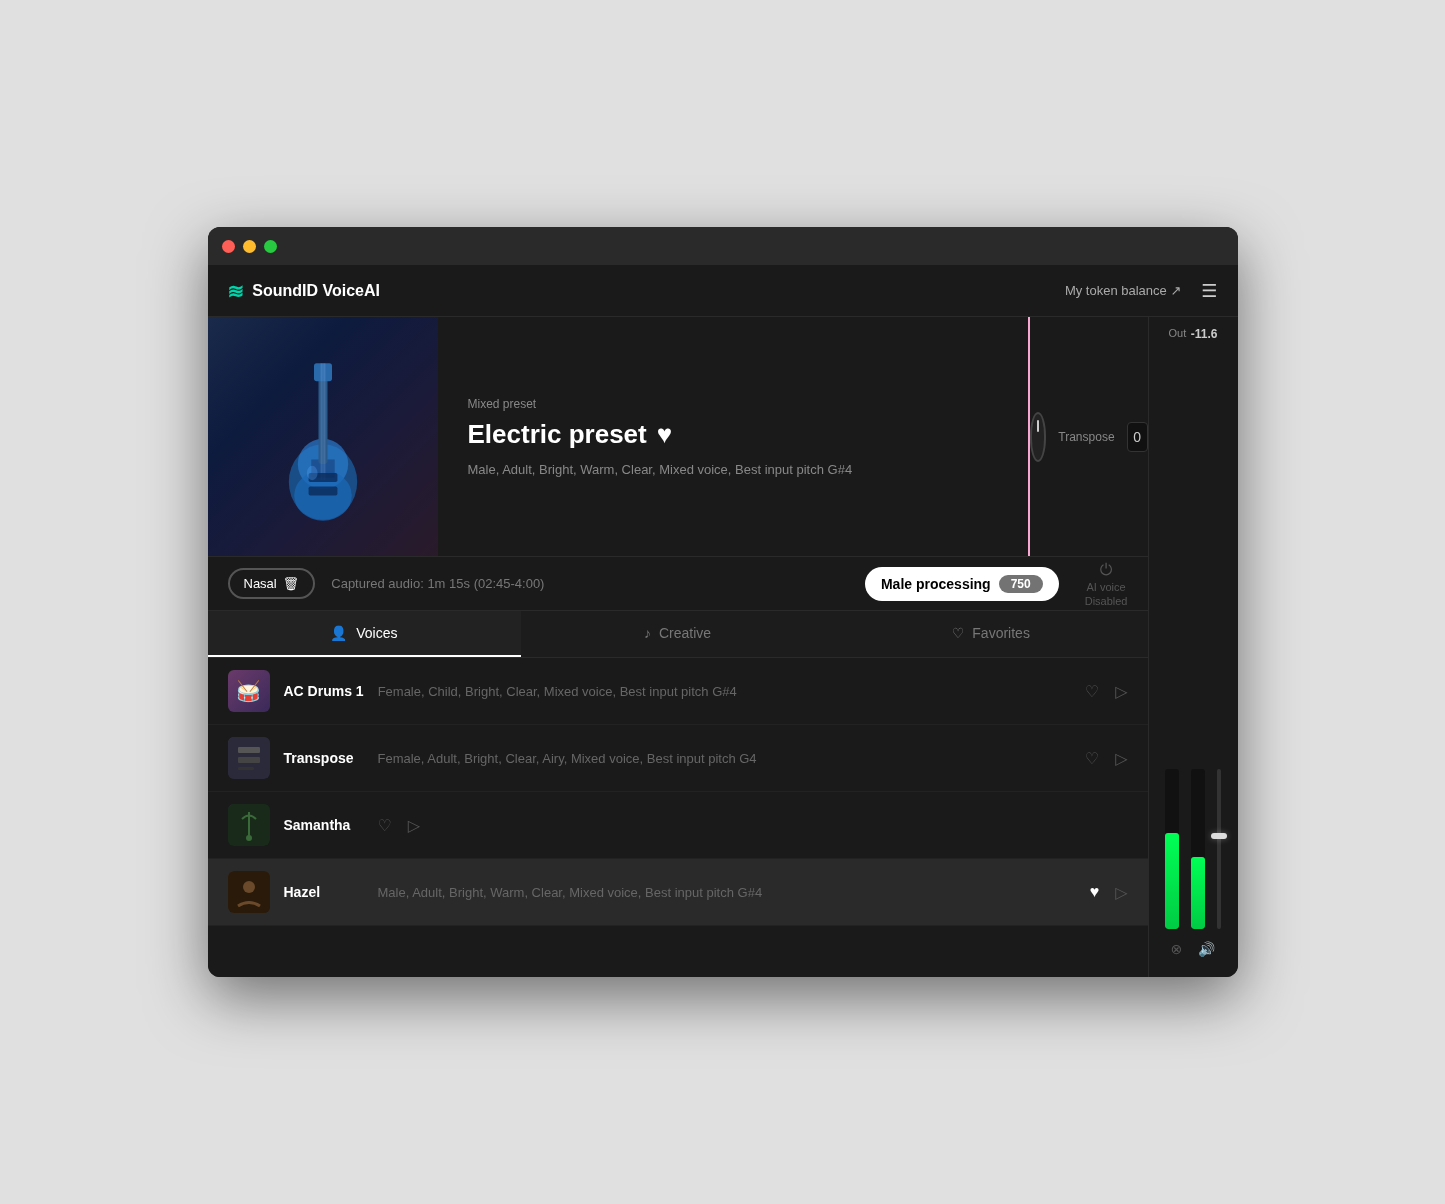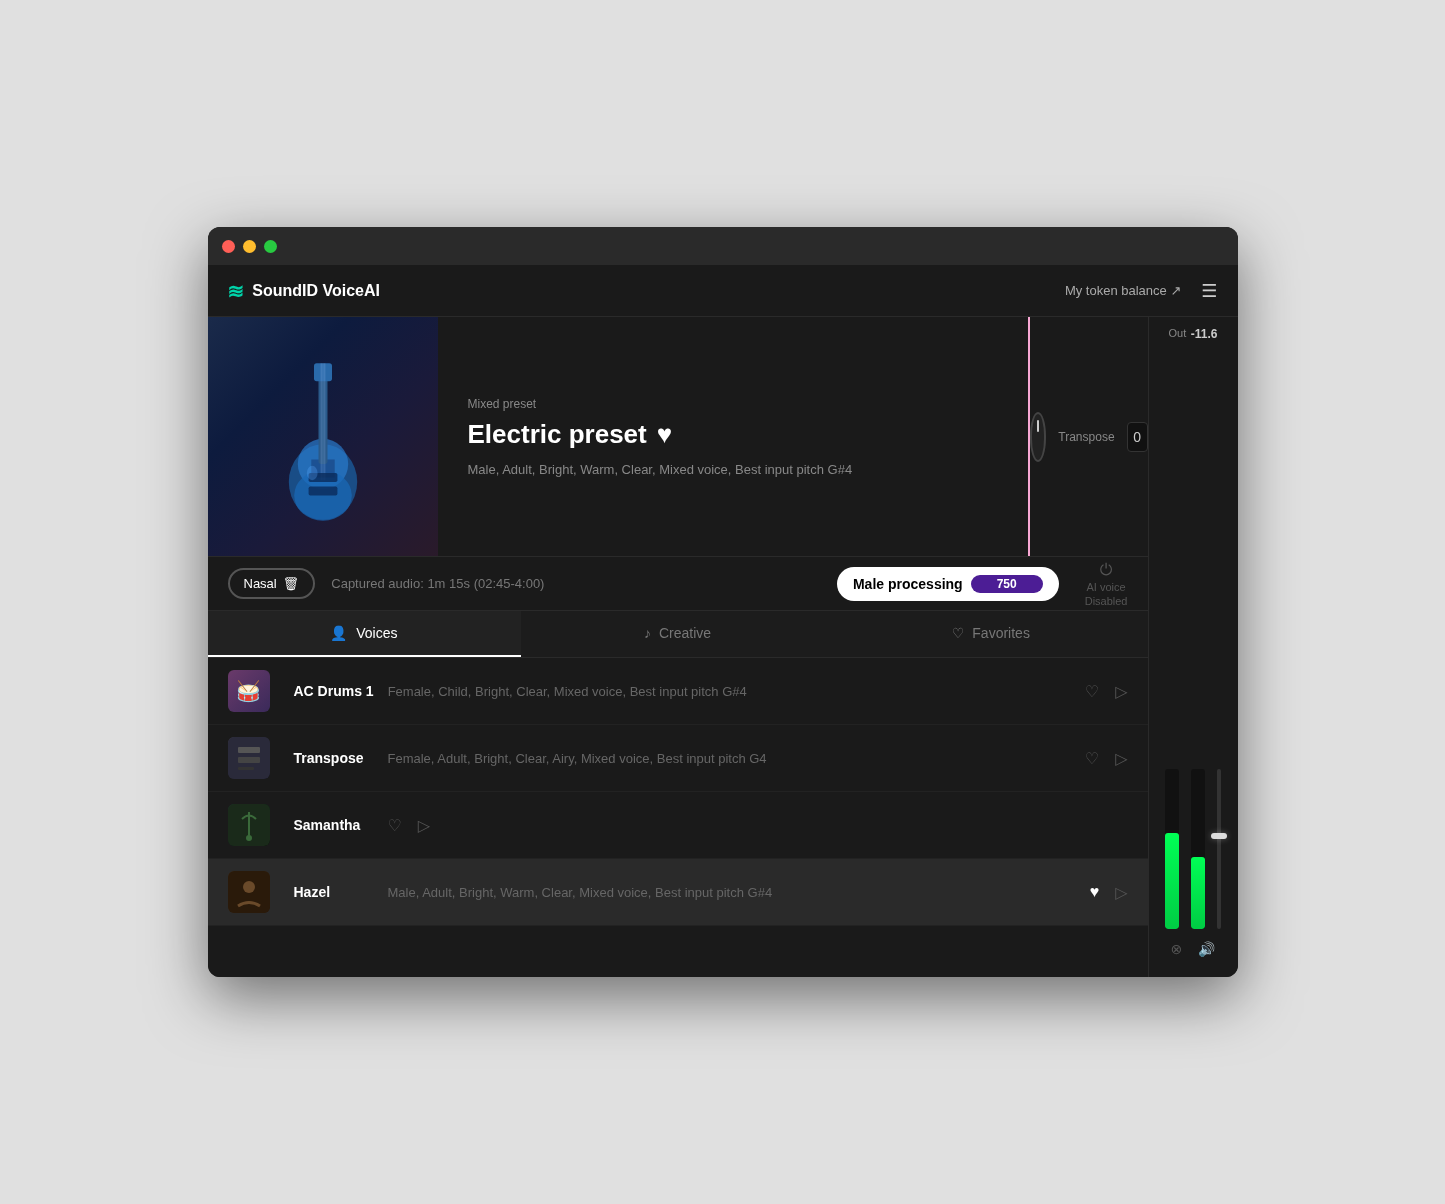--- a/index.html
+++ b/index.html
@@ -305,24 +305,24 @@
       border-radius: 20px;
       padding: 8px 16px;
       cursor: pointer;
       font-size: 14px;
       font-weight: 600;
       display: flex;
       align-items: center;
       gap: 8px;
     }
     .token-badge {
-      background: #4c1d95;
+      background: #737373;
       color: #fff;
       border-radius: 12px;
-      padding: 2px 26px;
+      padding: 2px 12px;
       font-size: 12px;
       font-weight: 700;
     }
     .ai-voice-section {
       display: flex;
       flex-direction: column;
       align-items: center;
       gap: 2px;
       margin-left: 10px;
       color: #555;
@@ -383,21 +383,20 @@
     }
     .thumb-drums { background: linear-gradient(135deg, #6a3a6a, #3a2a5a); }
     .thumb-charlotte { background: linear-gradient(135deg, #4a4a5a, #2a2a3a); }
     .thumb-samantha { background: linear-gradient(135deg, #1a3a2a, #0a1a0a); }
     .thumb-hazel { background: linear-gradient(135deg, #3a2a1a, #2a1a0a); }
     .voice-name {
       color: #fff;
       font-size: 14px;
       font-weight: 600;
       min-width: 80px;
-      margin-left: 10px;
     }
     .voice-tags {
       color: #666;
       font-size: 13px;
       flex: 1;
     }
     .voice-actions {
       display: flex;
       gap: 16px;
       align-items: center;

